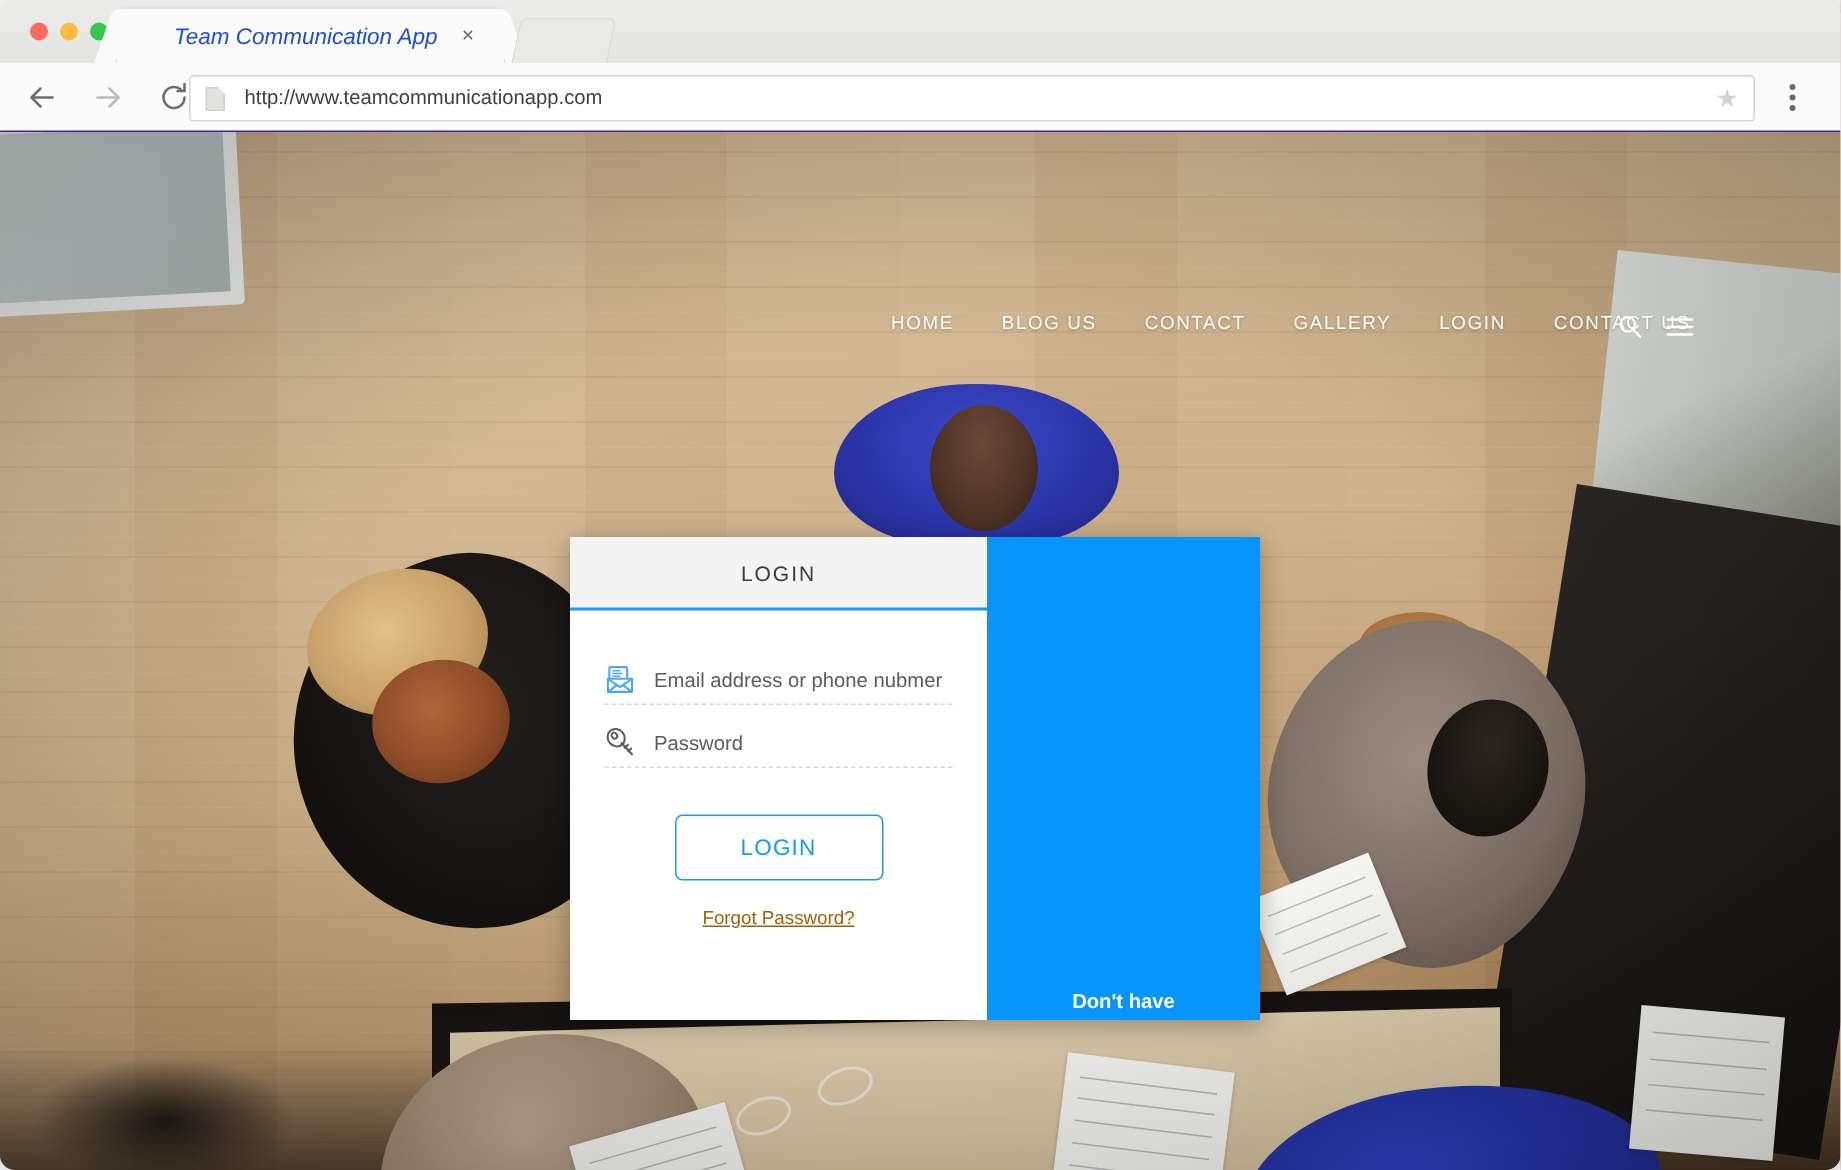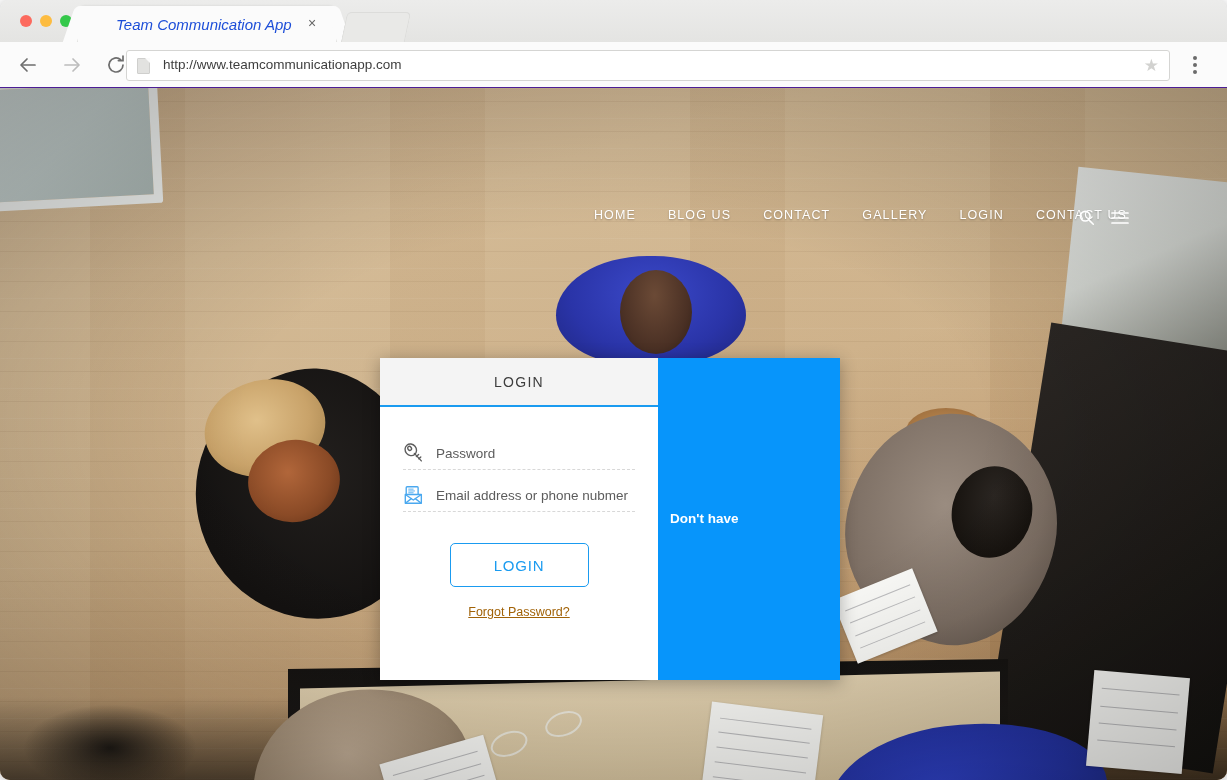--- a/index.html
+++ b/index.html
@@ -460,22 +460,22 @@
     color: #a16207;
     text-decoration: underline;
     cursor: pointer;
   }
 
   .card-right {
     width: 182px;
     background: #0795fb;
     position: relative;
     display: flex;
-    flex-direction: column;
-    align-items: flex-start;
+    flex-direction: row;
+    align-items: flex-end;
     justify-content: center;
   }
   .signup-text {
     text-align: center;
     color: #ffffff;
     font-size: 13.5px;
     font-weight: bold;
     line-height: 1.68;
     padding: 0 12px;
   }
@@ -630,46 +630,46 @@
 
       <div class="card-left">
         <div class="card-header">
           <span class="card-header-title">LOGIN</span>
         </div>
 
         <div class="form-area">
 
           <label class="field">
             <span class="field-icon">
-              <svg width="22" height="22" viewBox="0 0 24 24" fill="none" stroke="#5d5d5d" stroke-width="1.5" stroke-linecap="round">
-                <ellipse cx="8.5" cy="8.5" rx="6" ry="6.6" transform="rotate(-40 8.5 8.5)"></ellipse>
-                <ellipse cx="7.2" cy="7" rx="1.9" ry="2.3" transform="rotate(-40 7.2 7)"></ellipse>
-                <line x1="12.4" y1="12.4" x2="20" y2="20.6"></line>
-                <line x1="14.6" y1="15.8" x2="17" y2="13.6"></line>
-                <line x1="17.2" y1="18.4" x2="19.4" y2="16.4"></line>
-              </svg>
-            </span>
-            <input class="field-input" type="password" placeholder="Password" style="">
-          </label>
-
-          <label class="field">
-            <span class="field-icon">
               <svg width="22" height="22" viewBox="0 0 24 24" fill="none" stroke="#4aa8ef" stroke-width="1.5" stroke-linejoin="round">
                 <rect x="3.5" y="3" width="13" height="11" rx="1" fill="#ffffff"></rect>
                 <line x1="5.8" y1="5.6" x2="11.5" y2="5.6" stroke-width="1"></line>
                 <line x1="5.8" y1="7.6" x2="13" y2="7.6" stroke-width="1"></line>
                 <line x1="5.8" y1="9.6" x2="11.5" y2="9.6" stroke-width="1"></line>
                 <path d="M2.5 11.5h17.5v9.5H2.5z" fill="#ffffff"></path>
                 <path d="M2.5 11.5l8.75 6 8.75-6"></path>
                 <path d="M2.5 21l7-5.3M20 21l-7-5.3"></path>
               </svg>
             </span>
             <input class="field-input" type="text" placeholder="Email address or phone nubmer" style="">
           </label>
 
+          <label class="field">
+            <span class="field-icon">
+              <svg width="22" height="22" viewBox="0 0 24 24" fill="none" stroke="#5d5d5d" stroke-width="1.5" stroke-linecap="round">
+                <ellipse cx="8.5" cy="8.5" rx="6" ry="6.6" transform="rotate(-40 8.5 8.5)"></ellipse>
+                <ellipse cx="7.2" cy="7" rx="1.9" ry="2.3" transform="rotate(-40 7.2 7)"></ellipse>
+                <line x1="12.4" y1="12.4" x2="20" y2="20.6"></line>
+                <line x1="14.6" y1="15.8" x2="17" y2="13.6"></line>
+                <line x1="17.2" y1="18.4" x2="19.4" y2="16.4"></line>
+              </svg>
+            </span>
+            <input class="field-input" type="password" placeholder="Password" style="">
+          </label>
+
           <button class="login-btn">LOGIN</button>
           <a class="forgot-link">Forgot Password?</a>
         </div>
       </div>
 
       <div class="card-right">
         <div class="signup-text">
           <div>Don't have</div>
         </div>
       </div>

